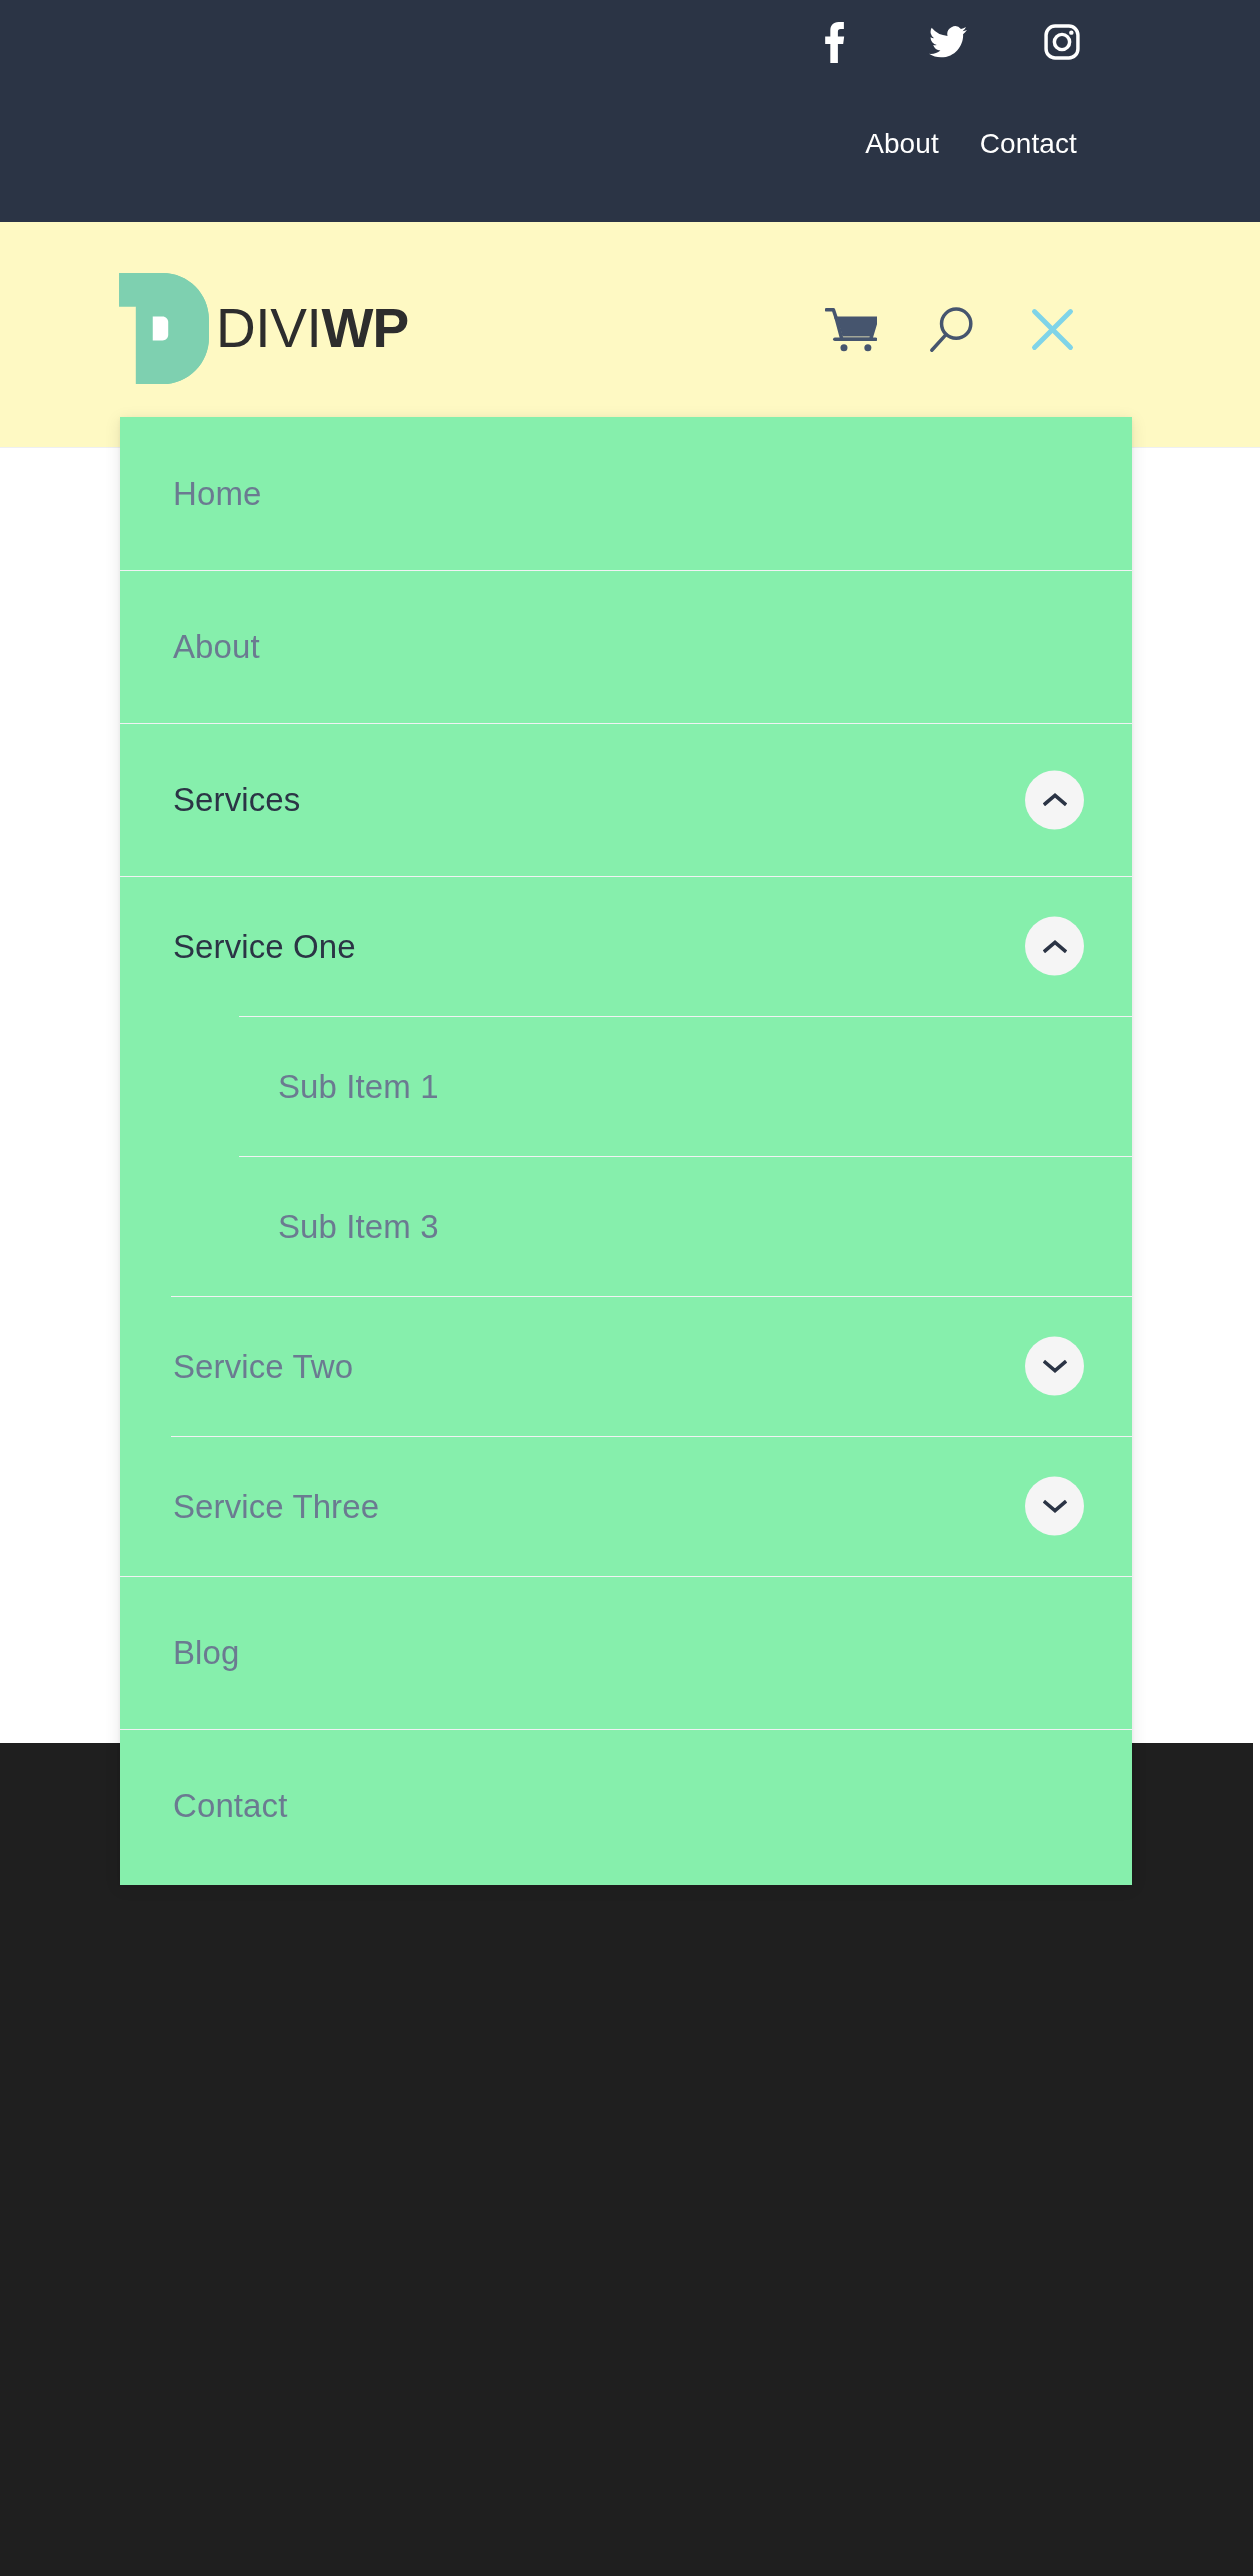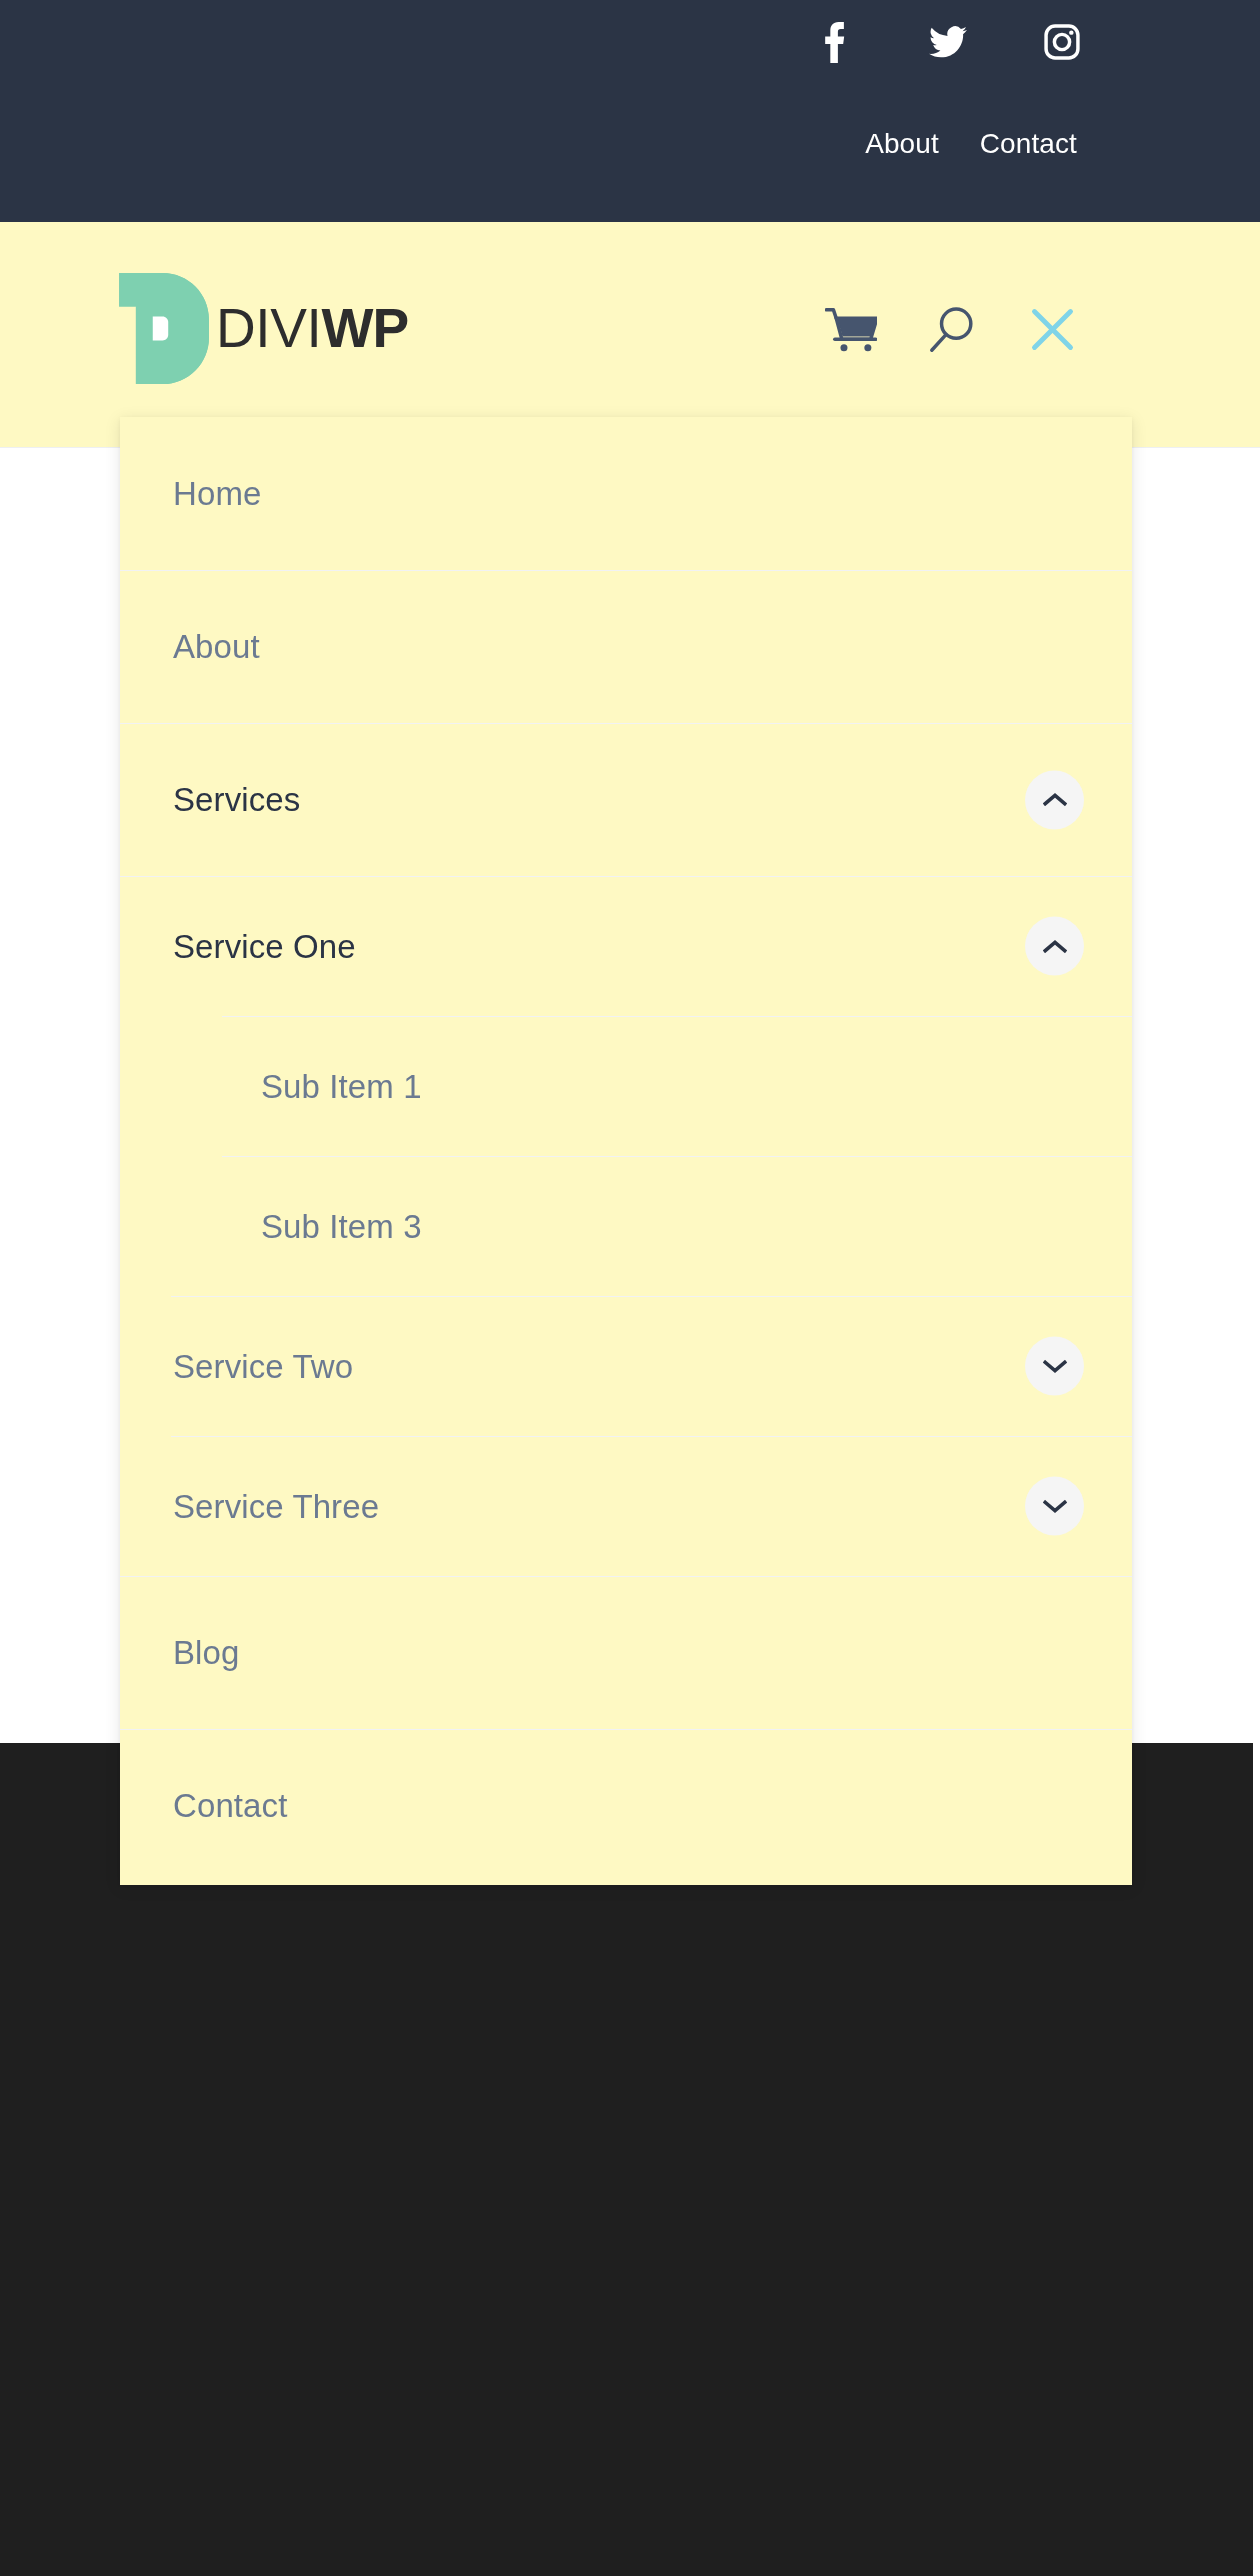--- a/index.html
+++ b/index.html
@@ -103,21 +103,21 @@
     width: 1253px;
     height: 833px;
     background: #1f1f1f;
   }
 
   
   #dropdown {
     position: absolute;
     left: 120px; top: 417px;
     width: 1012px;
-    background: #fef9c3;
+    background: #86efac;
     box-shadow: 0 2.8px 15.4px rgba(0,0,0,0.10), 0 1.4px 4.2px rgba(0,0,0,0.05);
     z-index: 40;
     padding-bottom: 2.8px;
   }
   .mrow {
     position: relative;
     display: flex;
     align-items: center;
     min-height: 153px;
     padding-left: 53px;
@@ -142,21 +142,21 @@
     top: 0; right: 0; height: 1.4px;
     background: #f1f2f4;
   }
   .mrow.div-full::before { left: 0; }
   .mrow.div-l1::before  { left: 51px; }
   .mrow.div-l2::before  { left: 102px; }
 
   
   .lvl1 { padding-left: 53px; }
   .lvl2 { min-height: 140px; }
-  .lvl3 { padding-left: 141px; min-height: 140px; }
+  .lvl3 { padding-left: 141px; min-height: 140px; margin-left: 17px; }
 
   
   .toggle {
     position: absolute;
     right: 48px;
     top: 50%;
     transform: translateY(-50%);
     width: 59px; height: 59px;
     border-radius: 50%;
     background: #f5f5f5;

